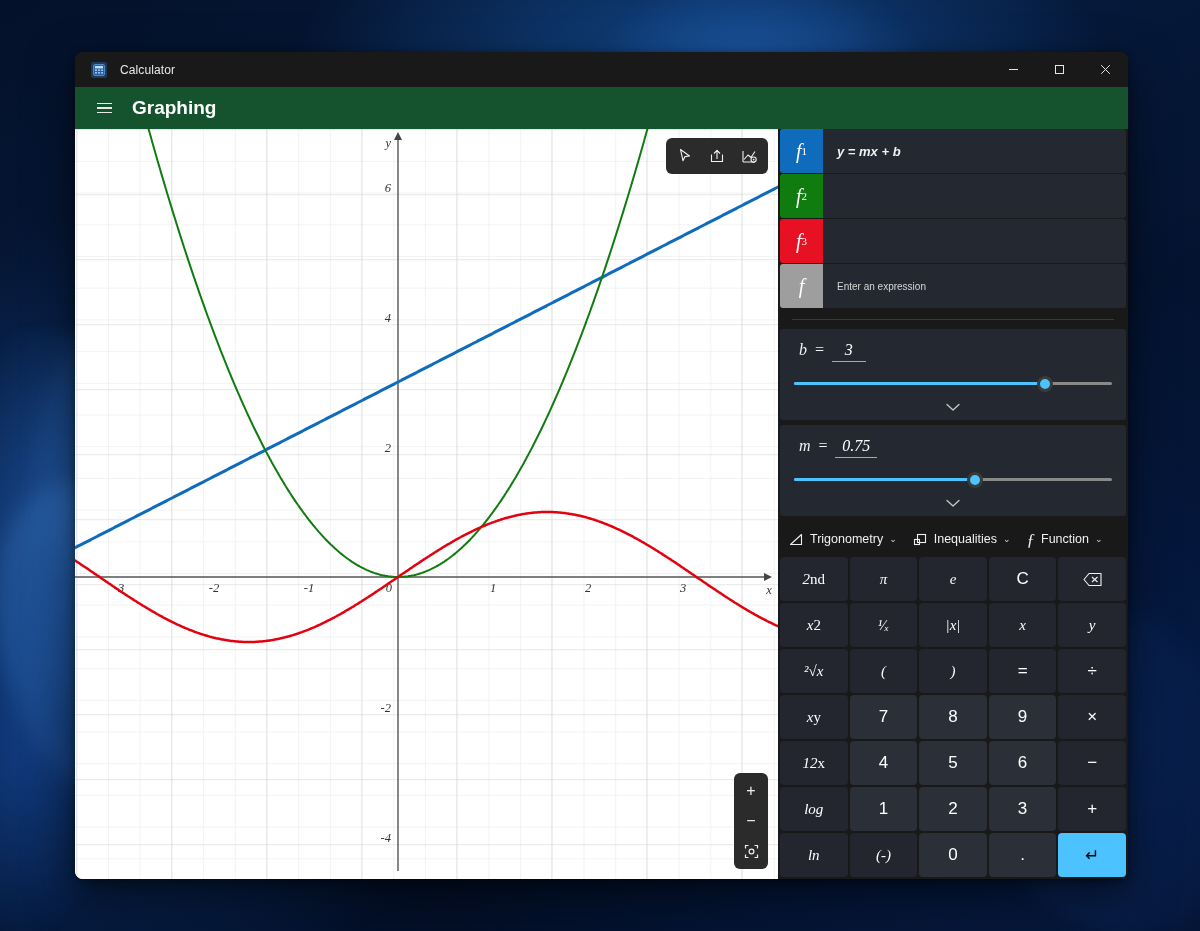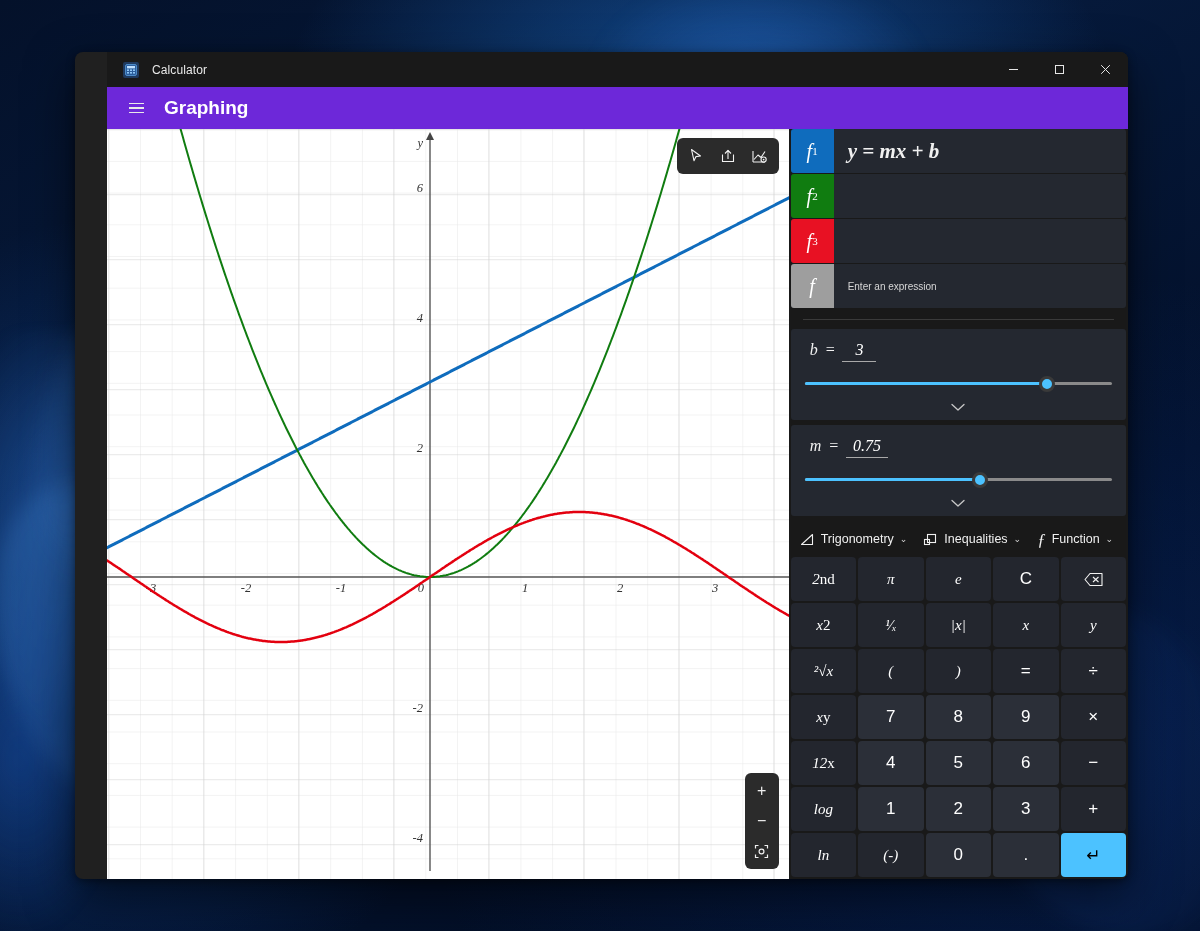--- a/index.html
+++ b/index.html
@@ -52,21 +52,20 @@
 
   
   #app-window {
     position: absolute;
     left: 75px; top: 52px;
     width: 1053px; height: 827px;
     background: #202020;
     border-radius: 8px;
     overflow: hidden;
     box-shadow: 0 18px 48px rgba(0,0,0,0.55), 0 2px 8px rgba(0,0,0,0.45);
-    padding-left: 32px;
   }
 
   
   #titlebar {
     height: 35px;
     background: #191919;
     display: flex;
     align-items: center;
     position: relative;
   }
@@ -87,21 +86,21 @@
   .caption-buttons { position: absolute; right: 0; top: 0; height: 35px; display: flex; }
   .caption-btn {
     width: 46px; height: 35px;
     display: flex; align-items: center; justify-content: center;
     color: #e6e6e6;
   }
 
   
   #app-header {
     height: 42px;
-    background: #6d28d9;
+    background: #14532d;
     display: flex;
     align-items: center;
     padding-left: 12px;
   }
   #hamburger {
     width: 34px; height: 32px;
     display: flex; flex-direction: column; justify-content: center; align-items: center;
     gap: 3px;
     border-radius: 4px;
   }
@@ -190,22 +189,22 @@
     font-style: italic;
     font-size: 20px;
     flex: none;
   }
   .eq-chip sub { font-size: 11px; font-style: normal; vertical-align: -4px; }
   .eq-text {
     flex: 1;
     display: flex; align-items: center;
     padding-left: 14px;
     color: #f0f0f0;
-    font-family: Liberation Serif, serif;
-    font-size: 21px;
+    font-family: Liberation Sans, sans-serif;
+    font-size: 13px;
   }
   .eq-text.italic { font-style: italic; font-weight: bold; }
   .eq-text.placeholder {
     color: #d6d6d6;
     font-family: "Liberation Sans", sans-serif;
     font-style: normal;
     font-weight: normal;
     font-size: 10px;
   }
   #eq-divider {

